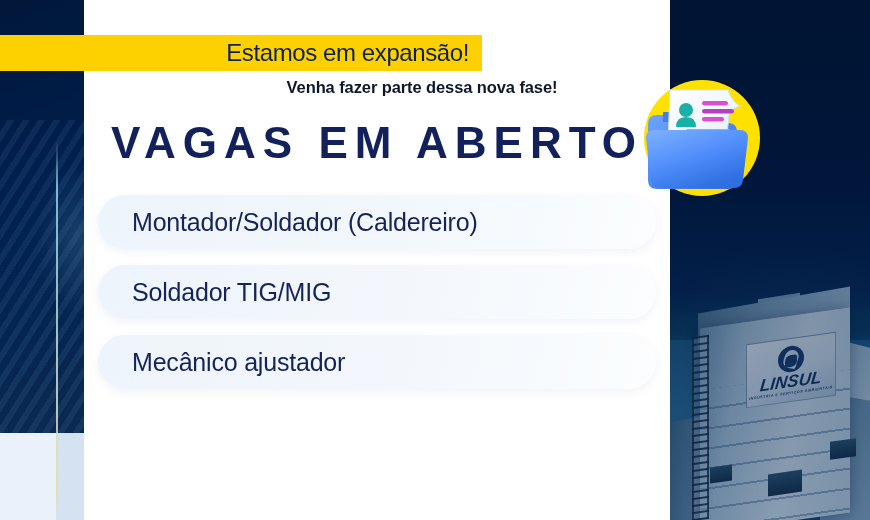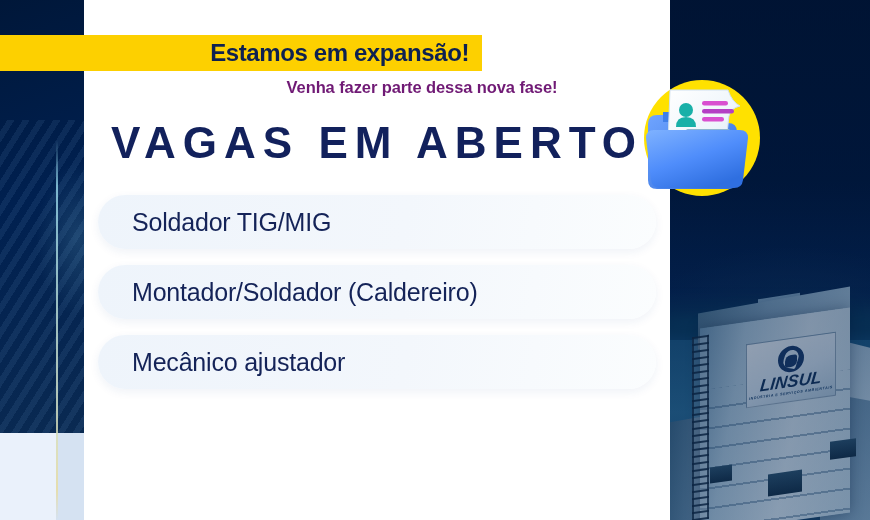--- a/index.html
+++ b/index.html
@@ -270,38 +270,38 @@
     height: 36px;
     background: #fdd000;
     z-index: 6;
   }
   .yellow-band .band-text {
     position: absolute;
     right: 13px;
     top: 50%;
     transform: translateY(-50%);
     font-family: "Liberation Sans", sans-serif;
-    font-weight: 700;
+    font-weight: 400;
     font-size: 24px;
     letter-spacing: -.4px;
     color: #0e2150;
     white-space: nowrap;
   }
 
   
   .subtitle {
     position: absolute;
     left: 84px;
     top: 78px;
     width: 676px;
     text-align: center;
     font-size: 16.5px;
     font-weight: 700;
     letter-spacing: -.1px;
-    color: #701a75;
+    color: #0f172a;
     z-index: 5;
   }
   .headline {
     position: absolute;
     left: 84px;
     top: 118px;
     width: 586px;
     text-align: center;
     font-size: 44px;
     font-weight: 700;
@@ -435,23 +435,23 @@
       <rect x="50" y="65" width="40" height="3.4" rx="1.7" fill="#8fb6cf"></rect>
       <rect x="50" y="73" width="46" height="3.4" rx="1.7" fill="#8fb6cf"></rect>
       <rect x="50" y="81" width="34" height="3.4" rx="1.7" fill="#8fb6cf"></rect>
 
       <path d="M10 66 q0-8 8-8 h86 q8 0 8 8 l-5 42 q-1 8 -9 8 h-74 q-8 0 -9 -8 z" fill="url(#gFolderFront)"></path>
     </svg>
   </div>
 
   <div class="pill-list">
     <div class="pill">
-      <span>Soldador TIG/MIG</span>
+      <span>Montador/Soldador (Caldereiro)</span>
     </div>
     <div class="pill">
-      <span>Montador/Soldador (Caldereiro)</span>
+      <span>Soldador TIG/MIG</span>
     </div>
     <div class="pill">
       <span>Mecânico ajustador</span>
     </div>
   </div>
 
 </div>
 
 </body></html>

